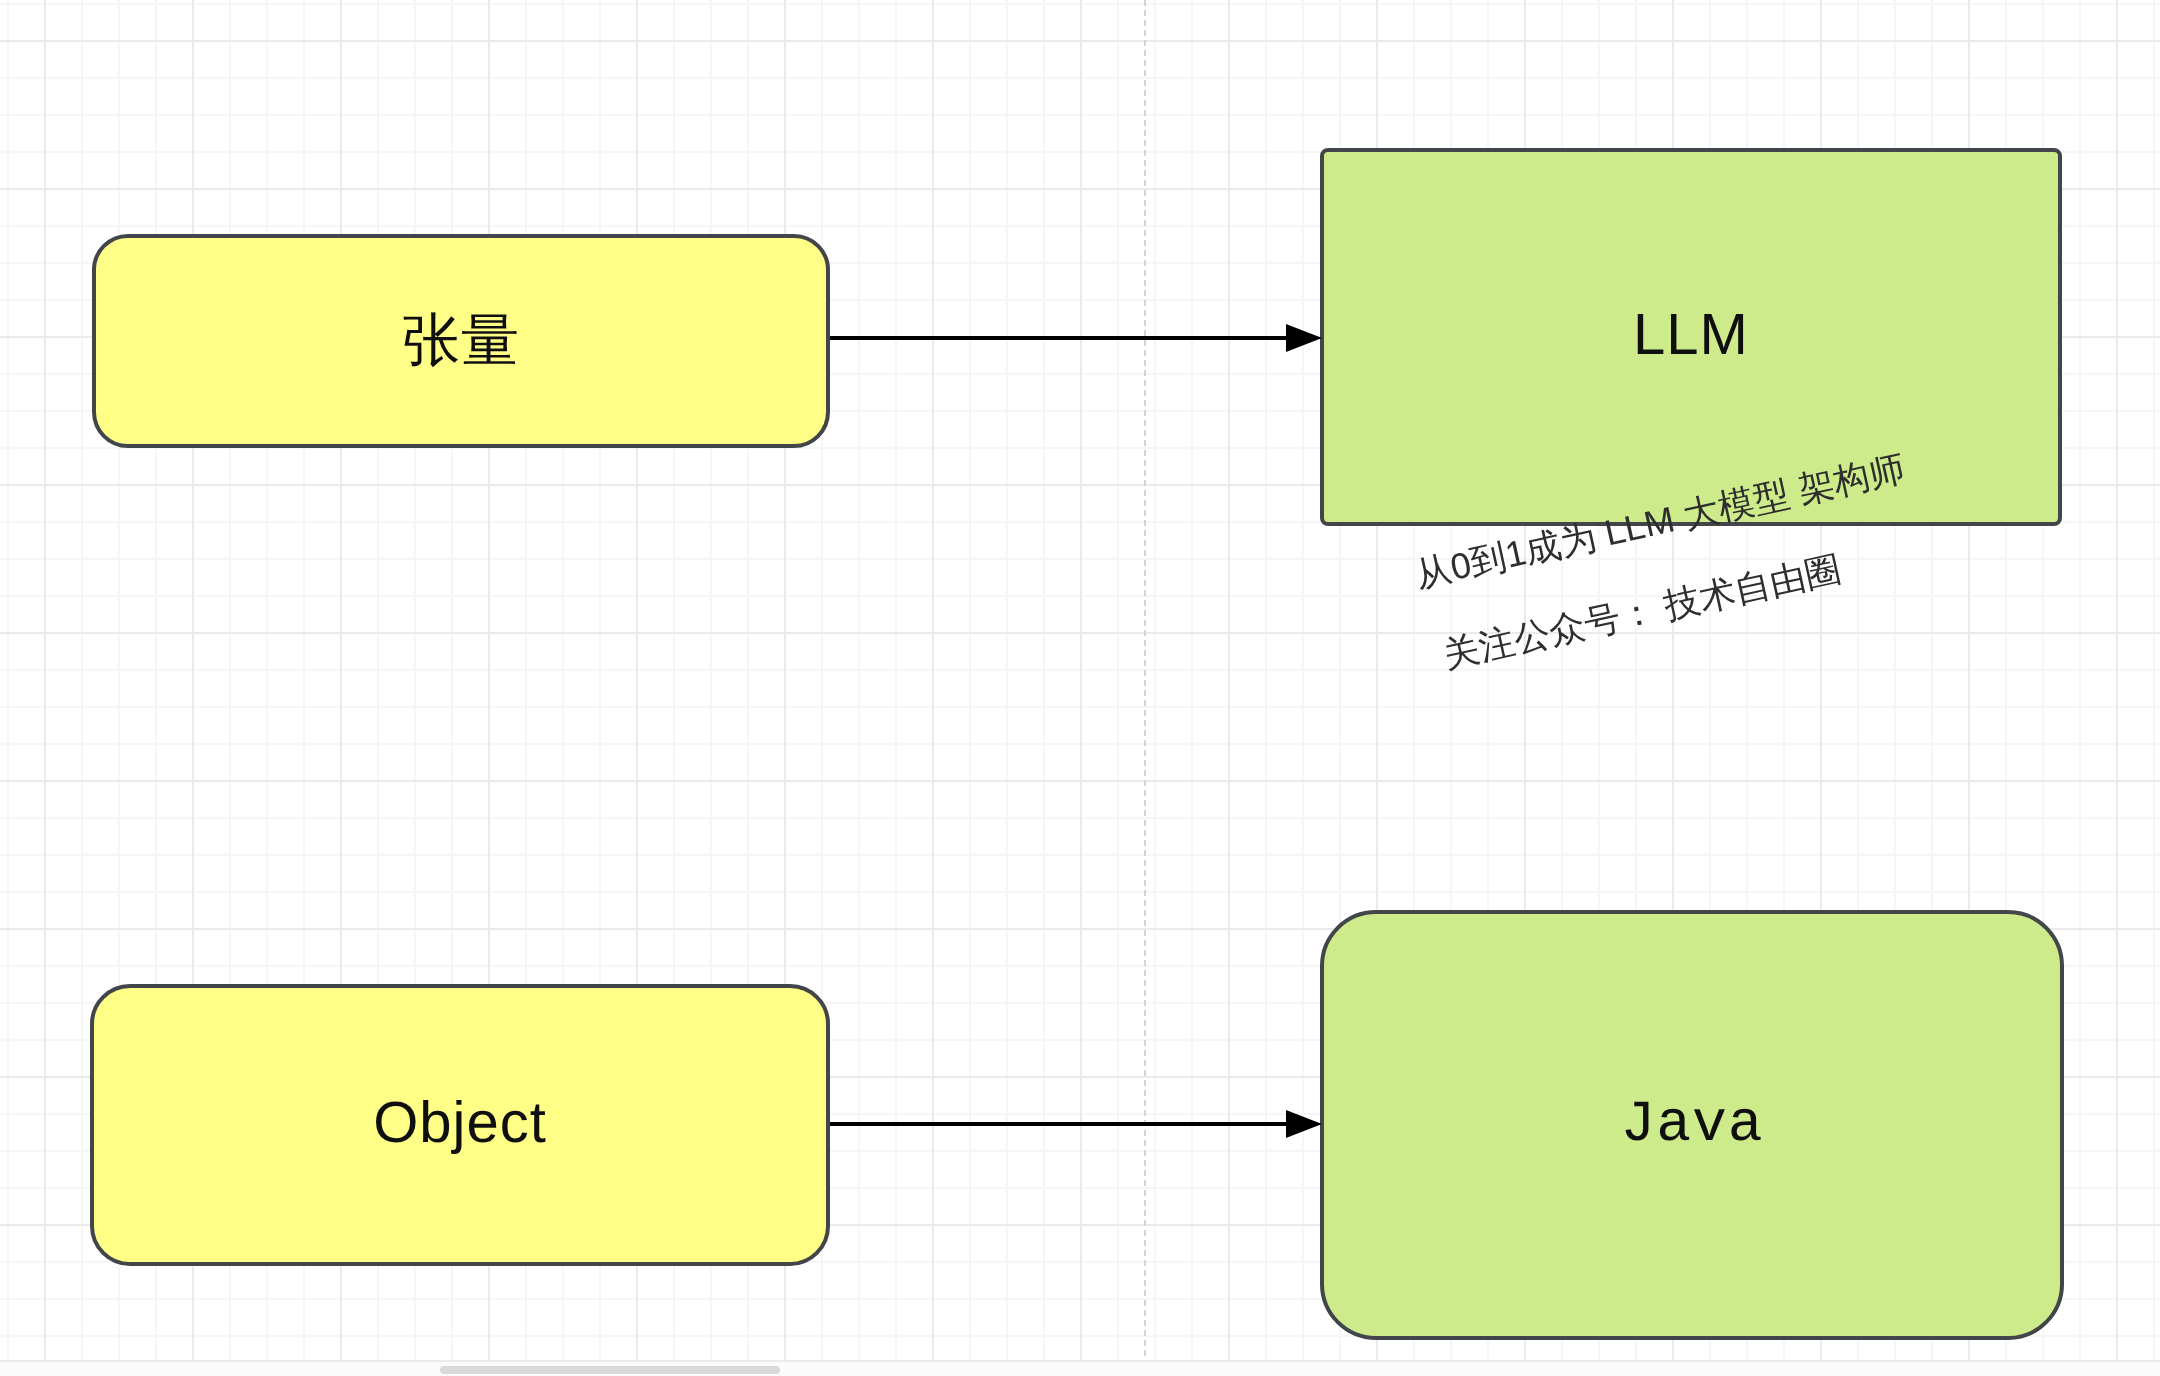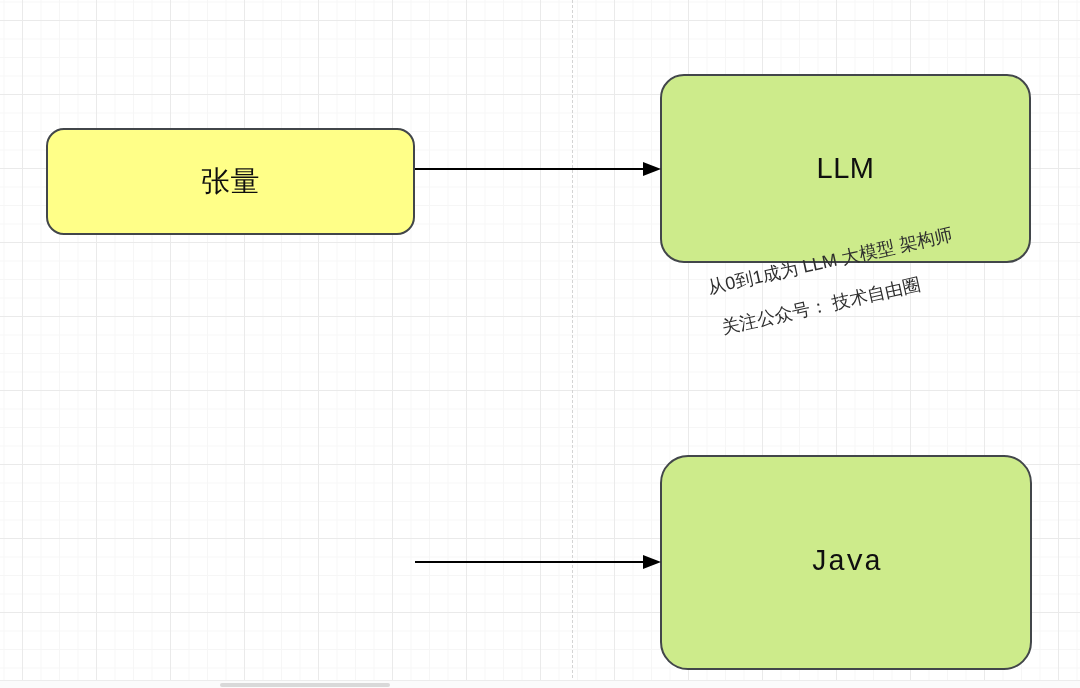--- a/index.html
+++ b/index.html
@@ -35,22 +35,22 @@
     position: absolute;
     border: 2px solid #42464a;
     box-sizing: border-box;
     display: flex;
     align-items: center;
     justify-content: center;
     font-size: 29px;
     color: #0f0f0f;
     letter-spacing: 0.5px;
   }
-  .node-tensor { left: 46px;  top: 128px; width: 369px; height: 107px; border-radius: 18px; }
-  .node-llm    { left: 660px; top: 74px;  width: 371px; height: 189px; border-radius: 24px; }
+  .node-tensor { left: 46px;  top: 117px; width: 369px; height: 107px; border-radius: 18px; }
+  .node-llm    { left: 660px; top: 74px;  width: 371px; height: 189px; border-radius: 4px; }
   .node-object { left: 45px;  top: 492px; width: 370px; height: 141px; border-radius: 20px; }
   .node-java   { left: 660px; top: 455px; width: 372px; height: 215px; border-radius: 28px; font-family: Liberation Mono, monospace; }
   .edge-line {
     position: absolute;
     height: 2px;
     background: #000000;
   }
   .edge-line-1 { left: 415px; top: 168px; width: 230px; }
   .edge-line-2 { left: 415px; top: 561px; width: 230px; }
   .edge-head {
@@ -102,20 +102,23 @@
   <div class="page-boundary"></div>
 
   <div class="node node-tensor" style="background-color: rgb(255, 255, 136);">
     <span>张量</span>
   </div>
 
   <div class="node node-llm" style="background-color: rgb(205, 235, 139);">
     <span>LLM</span>
   </div>
 
+  <div class="node node-object" style="background-color: rgb(255, 255, 136);">
+    <span>Object</span>
+  </div>
 
   <div class="node node-java" style="background-color: rgb(205, 235, 139);">
     <span>Java</span>
   </div>
 
   <div class="edge-line edge-line-1"></div>
   <div class="edge-head edge-head-1"></div>
 
   <div class="edge-line edge-line-2"></div>
   <div class="edge-head edge-head-2"></div>

